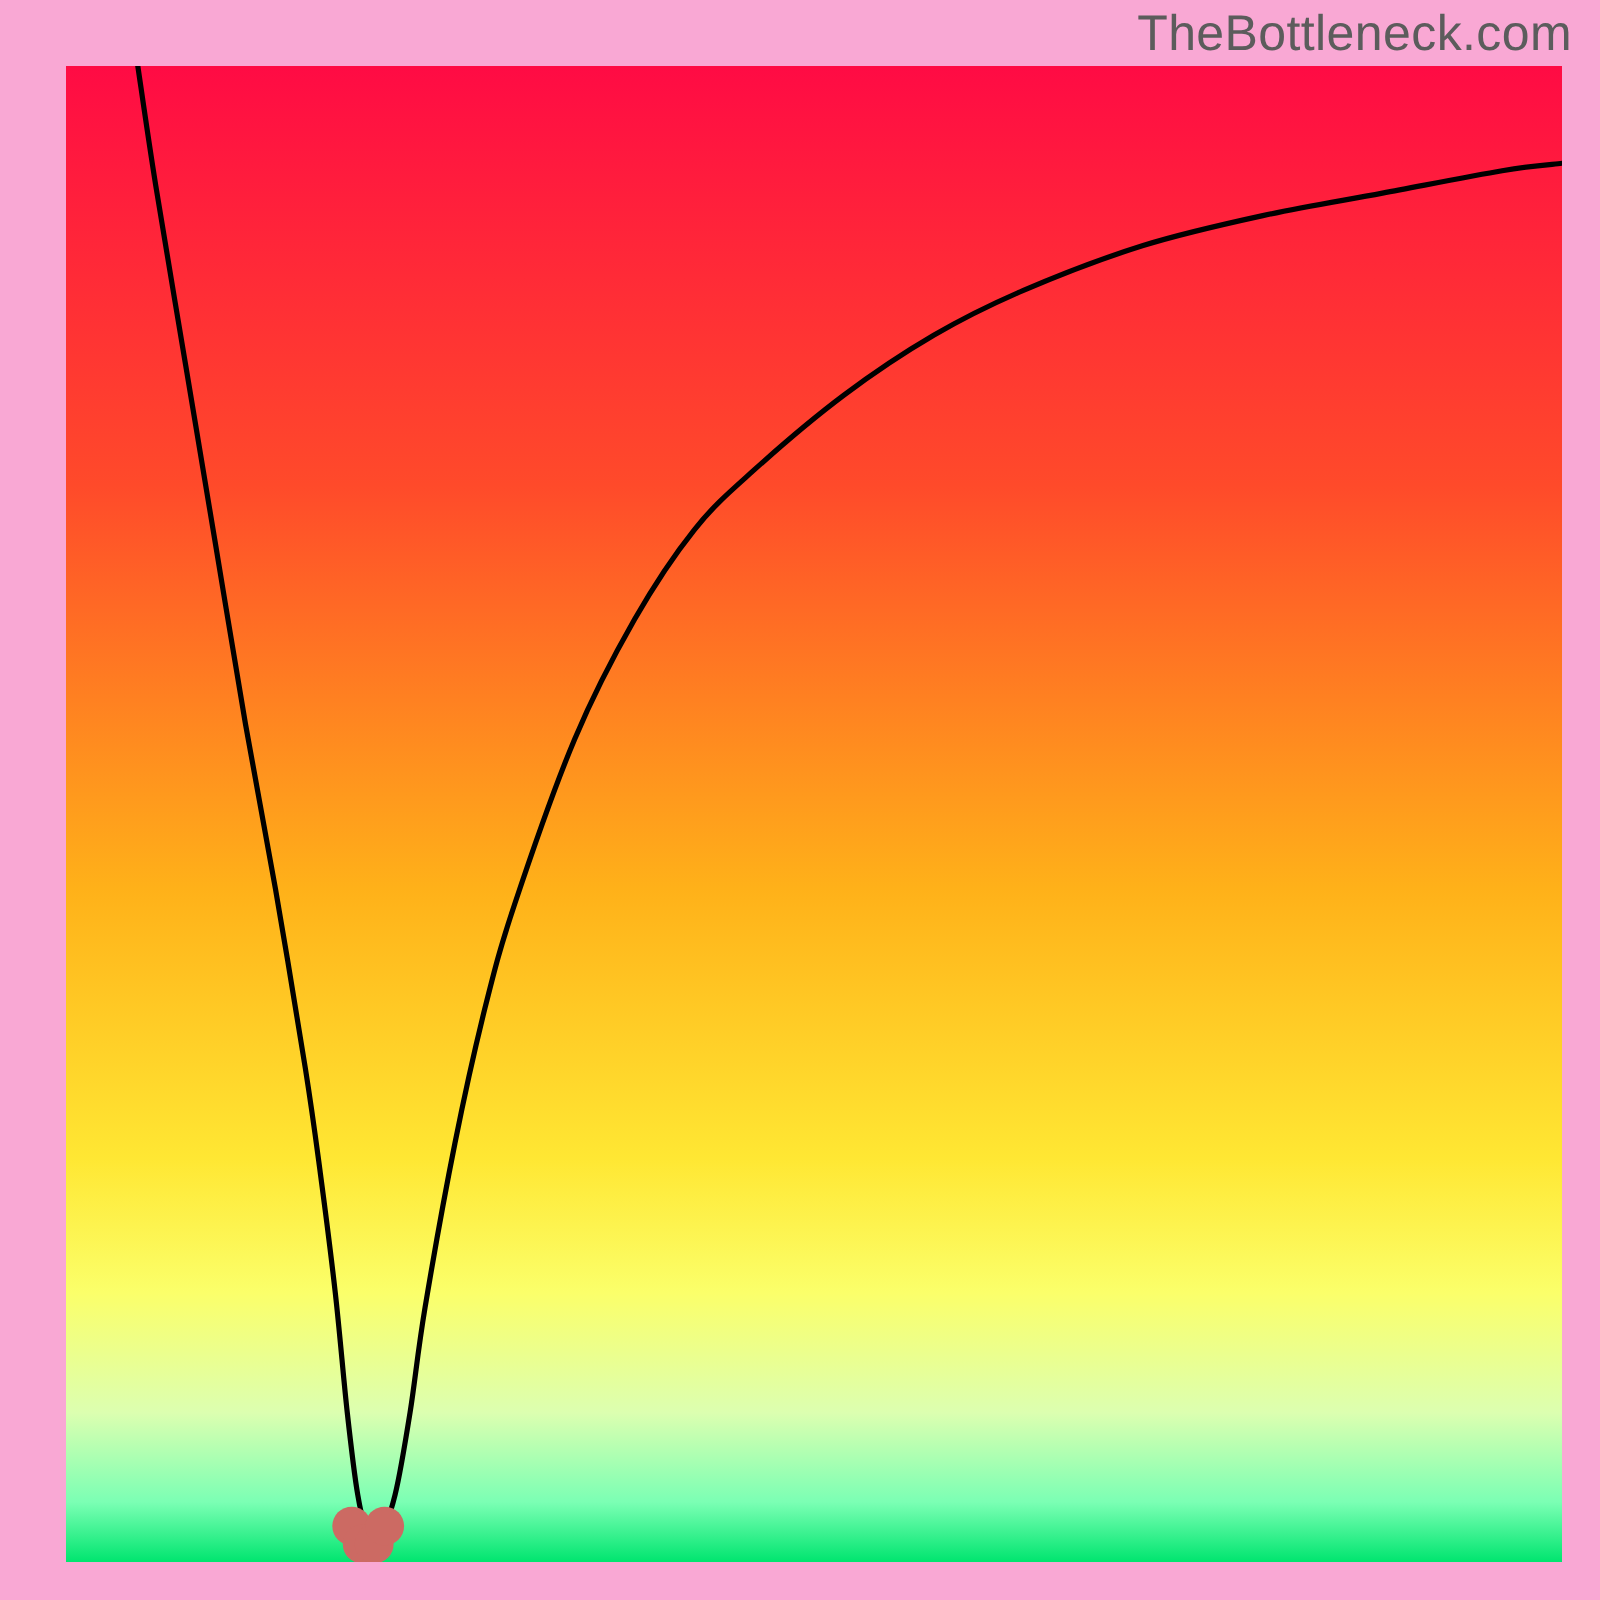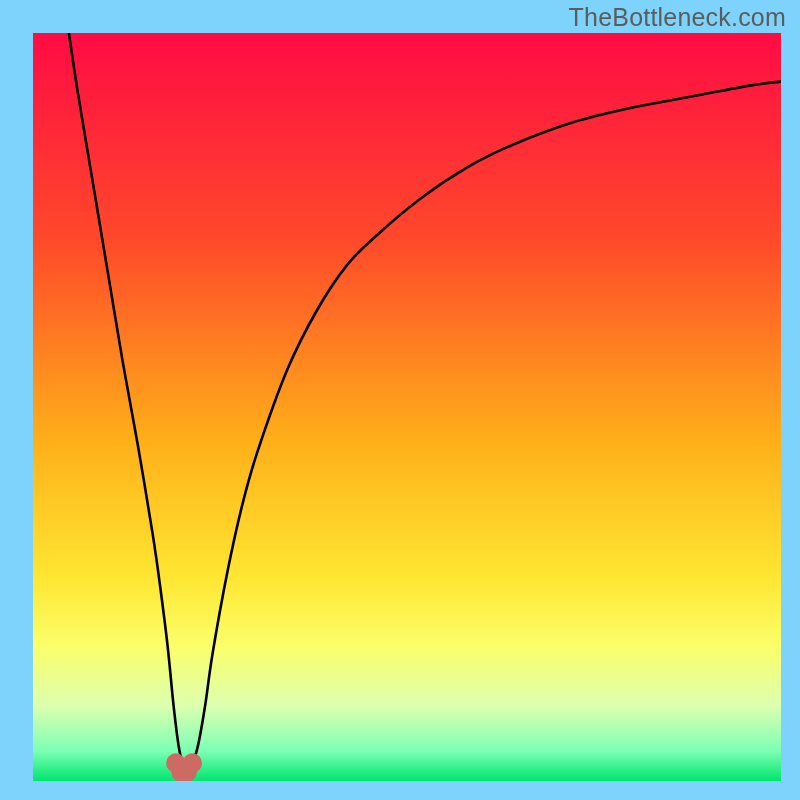--- a/index.html
+++ b/index.html
@@ -8,21 +8,21 @@
     width: 800px;
     height: 800px;
     background: #000;
     overflow: hidden;
     font-family: Arial, Helvetica, sans-serif;
   }
   .outer {
     position: relative;
     width: 800px;
     height: 800px;
-    background: #7dd3fc;
+    background: #f9a8d4;
   }
   .plot {
     position: absolute;
     left: 33px;
     top: 33px;
     width: 748px;
     height: 748px;
     overflow: hidden;
   }
   .watermark {

